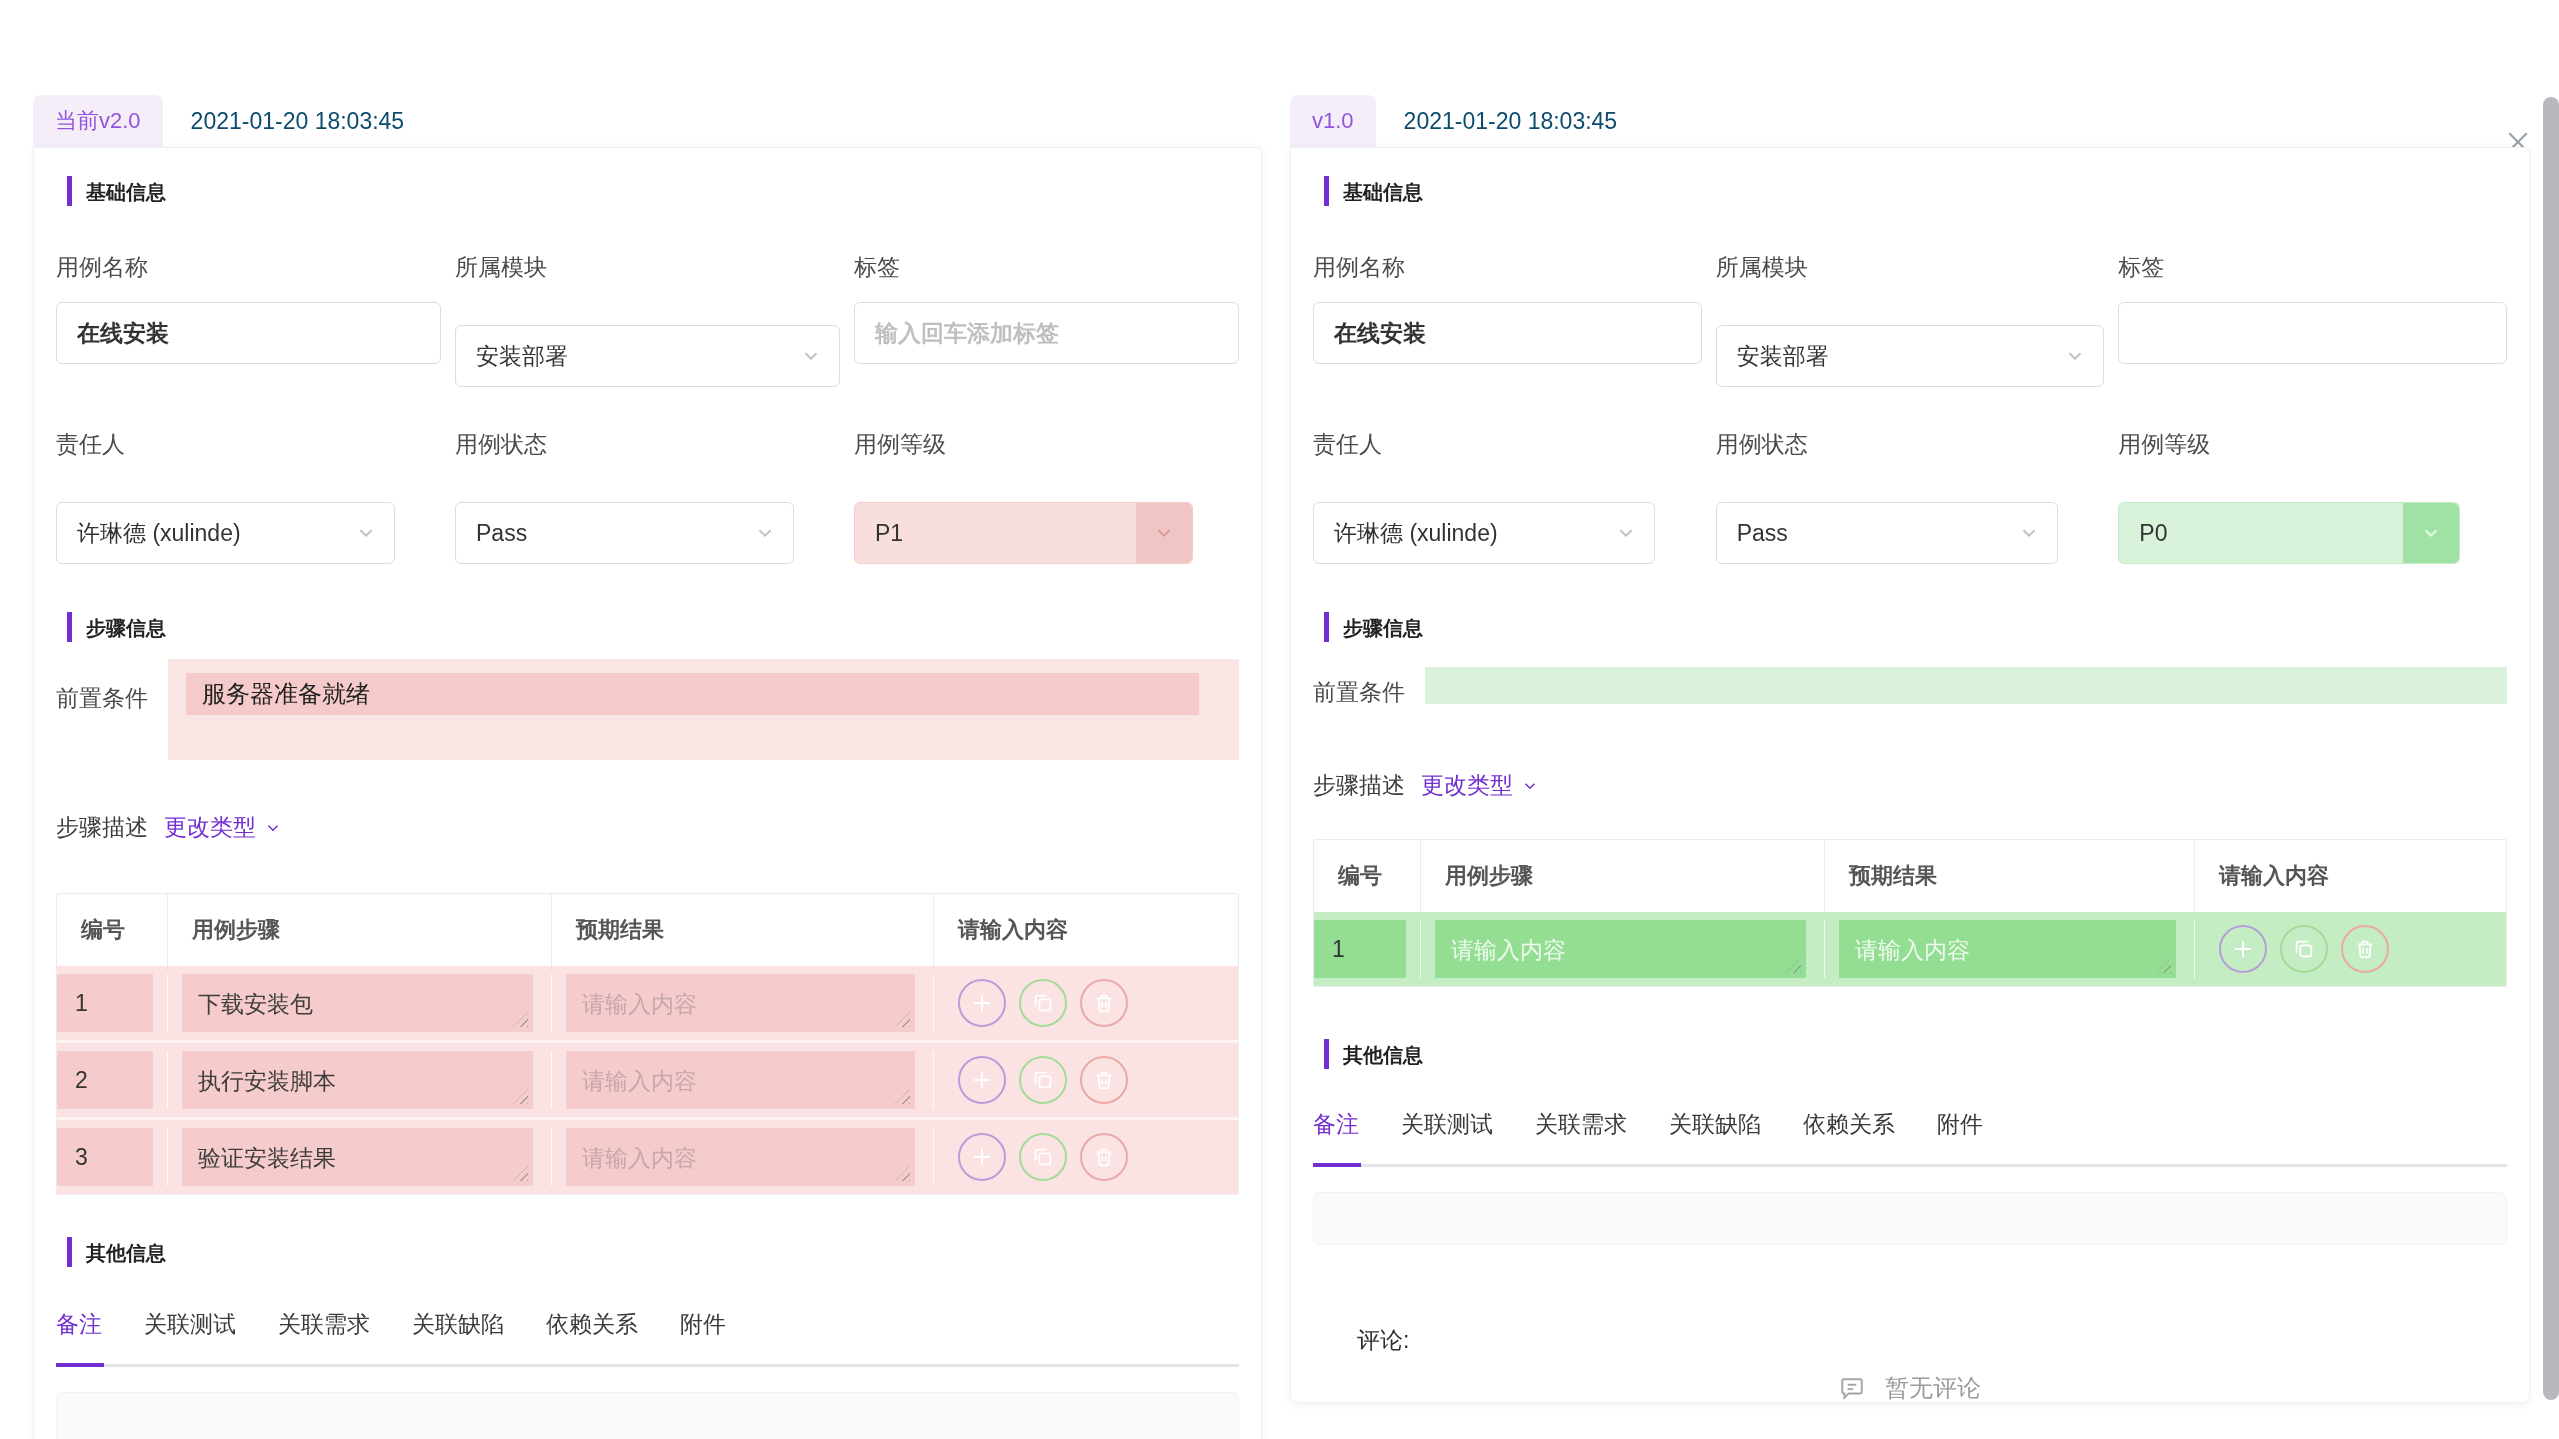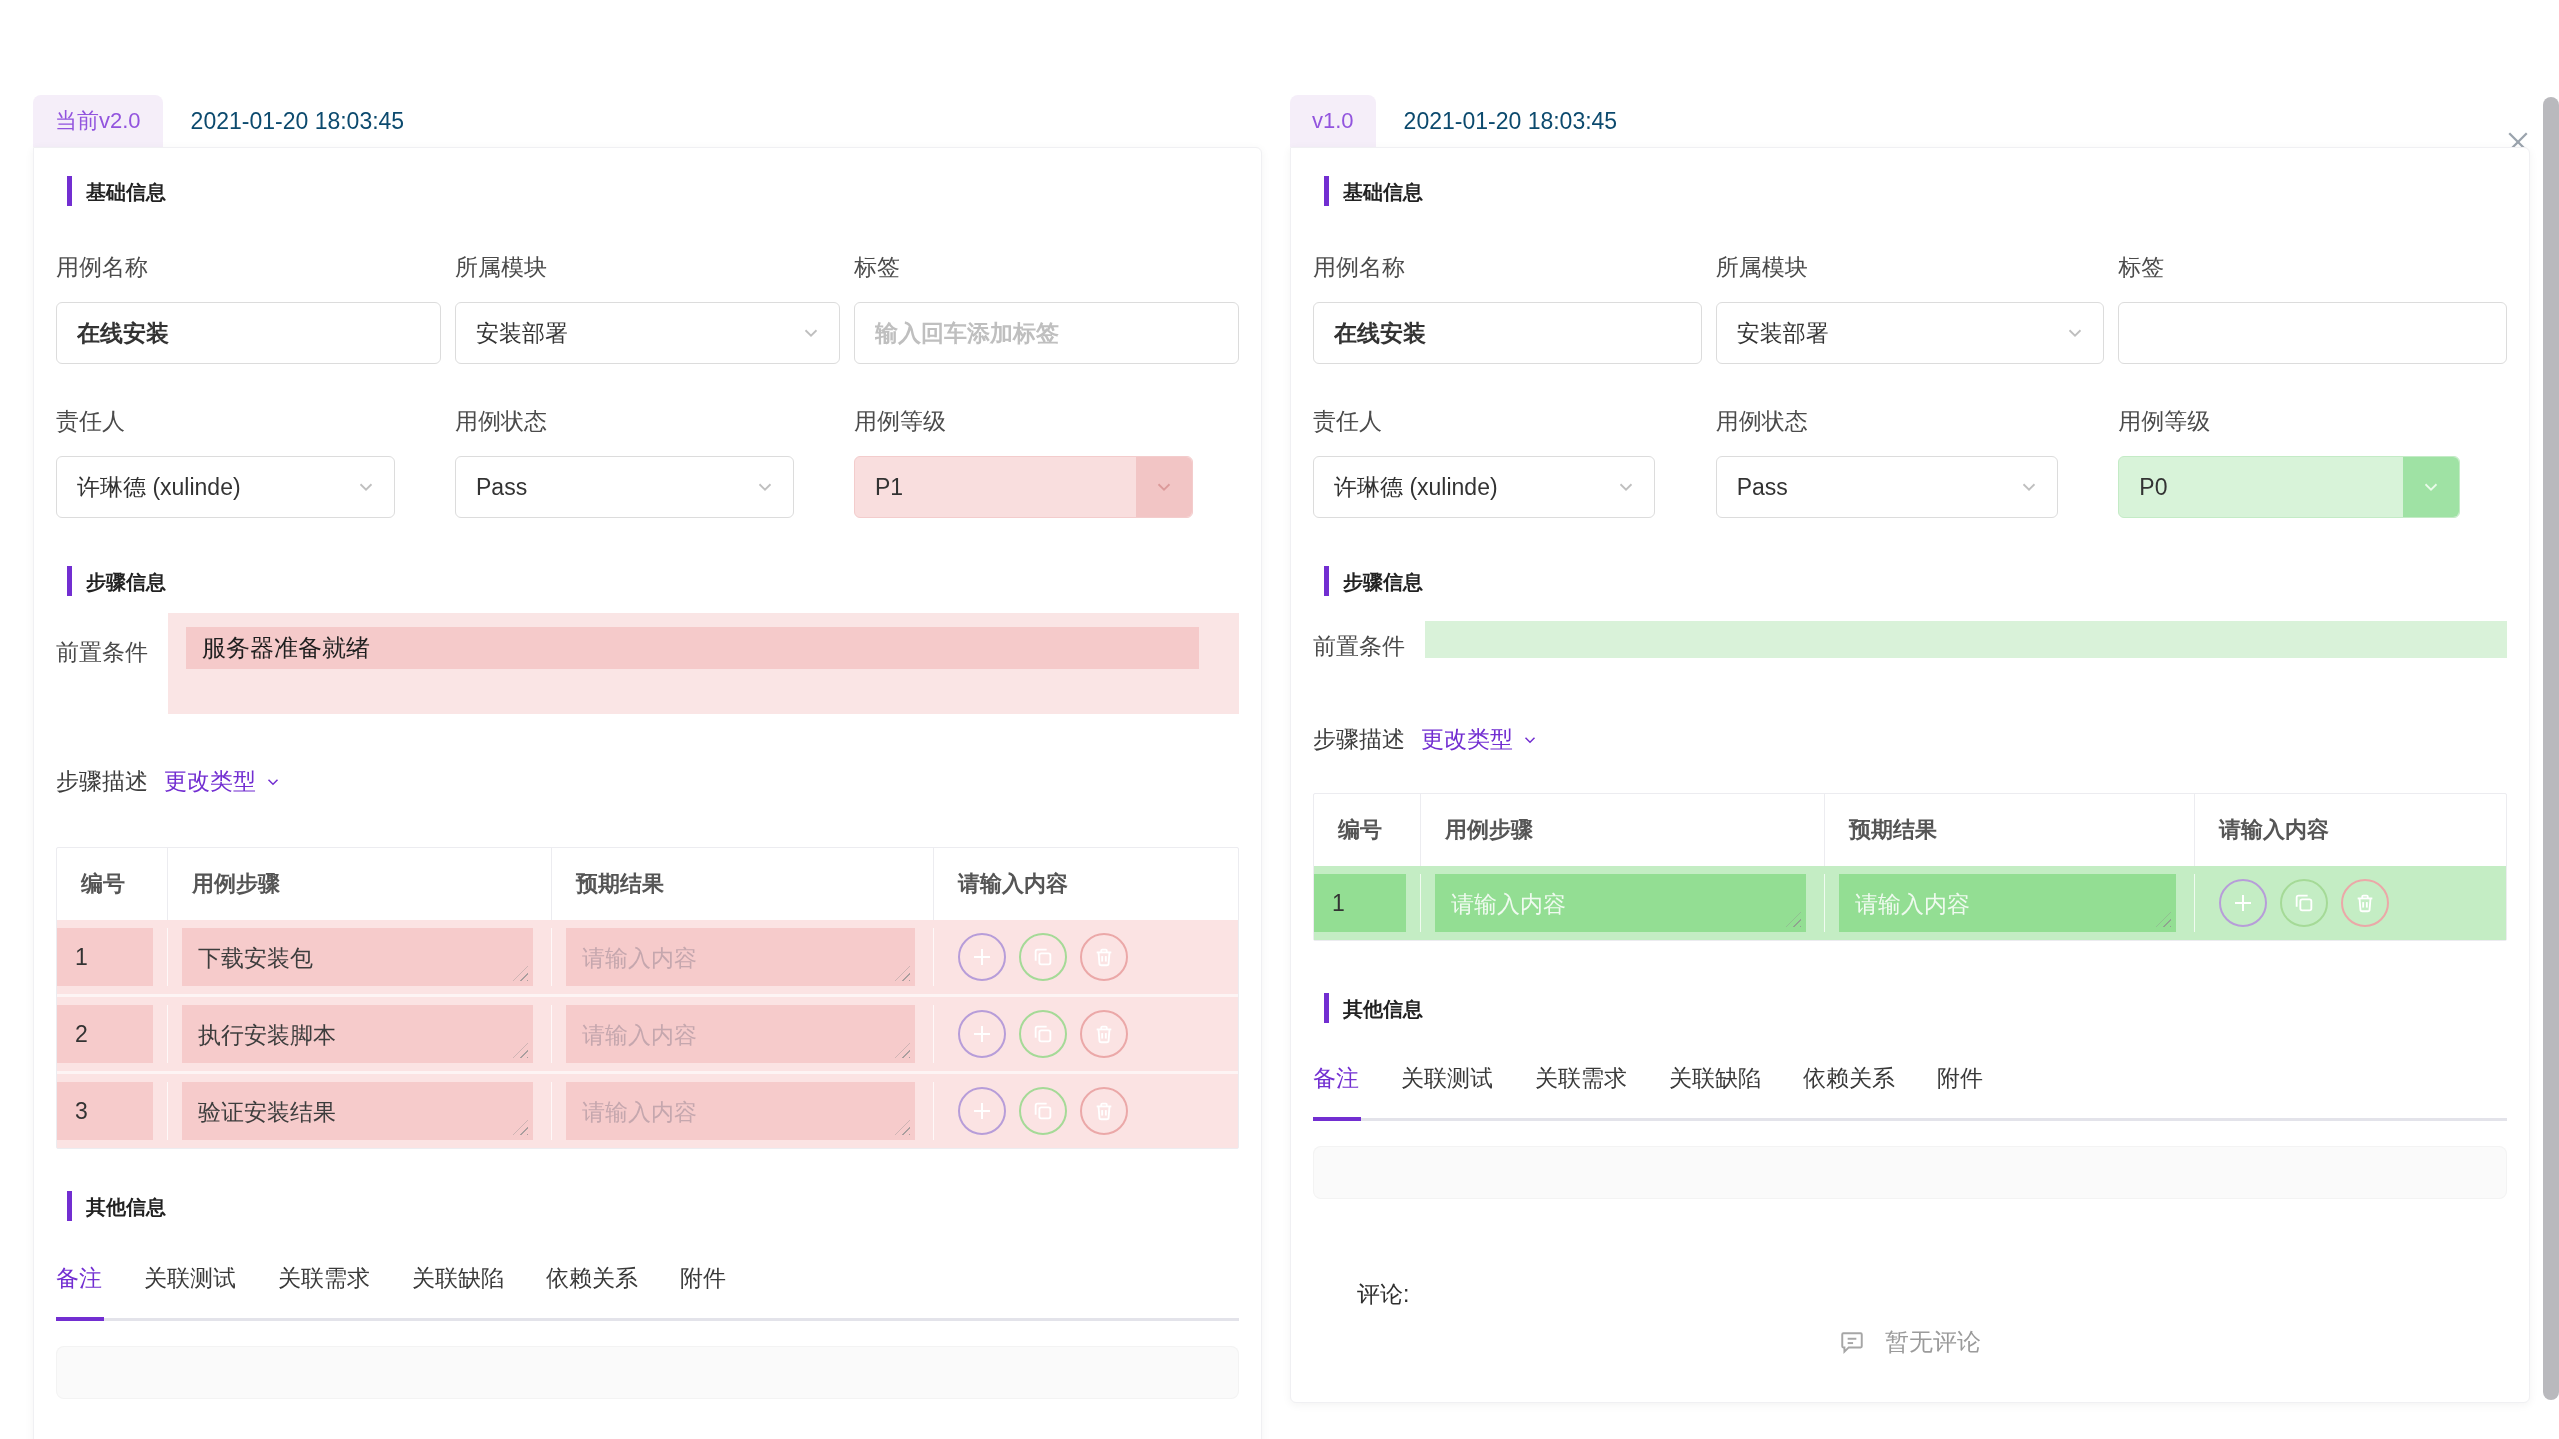--- a/index.html
+++ b/index.html
@@ -31,21 +31,21 @@
     font-size:20px; font-weight:bold; color:#222;padding-left:11px; }
   .section-title .bar { width:5px; height:30px; background:#722ed1; flex:none; }
 
   .grid3 { display:grid; grid-template-columns:repeat(3,1fr); column-gap:14px; }
   .f-label { font-size:23px; color:#4b4b4b; margin:42px 0 19px; }
   .f-label.first { margin-top:46px; }
   .ctrl { height:62px; border:1px solid #dcdcdc; border-radius:6px; background:#fff;
     display:flex; align-items:center; padding:0 20px; font-size:23px; color:#333; }
   input.ctrl { width:100%; outline:none;font-weight:bold; }
   input.ctrl::placeholder { color:#bfbfbf; }
-  .select { justify-content:space-between; padding-right:0; cursor:pointer; }
+  .select { justify-content:space-between; padding-right:0; cursor:pointer;margin-top:23px; }
   .select .chev { width:56px; height:100%; display:flex; align-items:center;
     justify-content:center; color:#bfbfbf; flex:none; }
   .w88 { width:88%; }
   .sel-removed { background:#f9dede; border-color:#f3ccc c; border-color:#f3cccc; }
   .sel-removed .chev { background:#f2c5c5; border-radius:0 6px 6px 0; color:#dc9a9a; }
   .sel-added { background:#d8f3d9; border-color:#c4ebc6; }
   .sel-added .chev { background:#9fe2a4; border-radius:0 6px 6px 0; color:#e9fbe9; }
 
   .pre-row { display:flex; margin-top:17px; }
   .pre-label { width:112px; flex:none; font-size:23px; color:#4b4b4b; }

